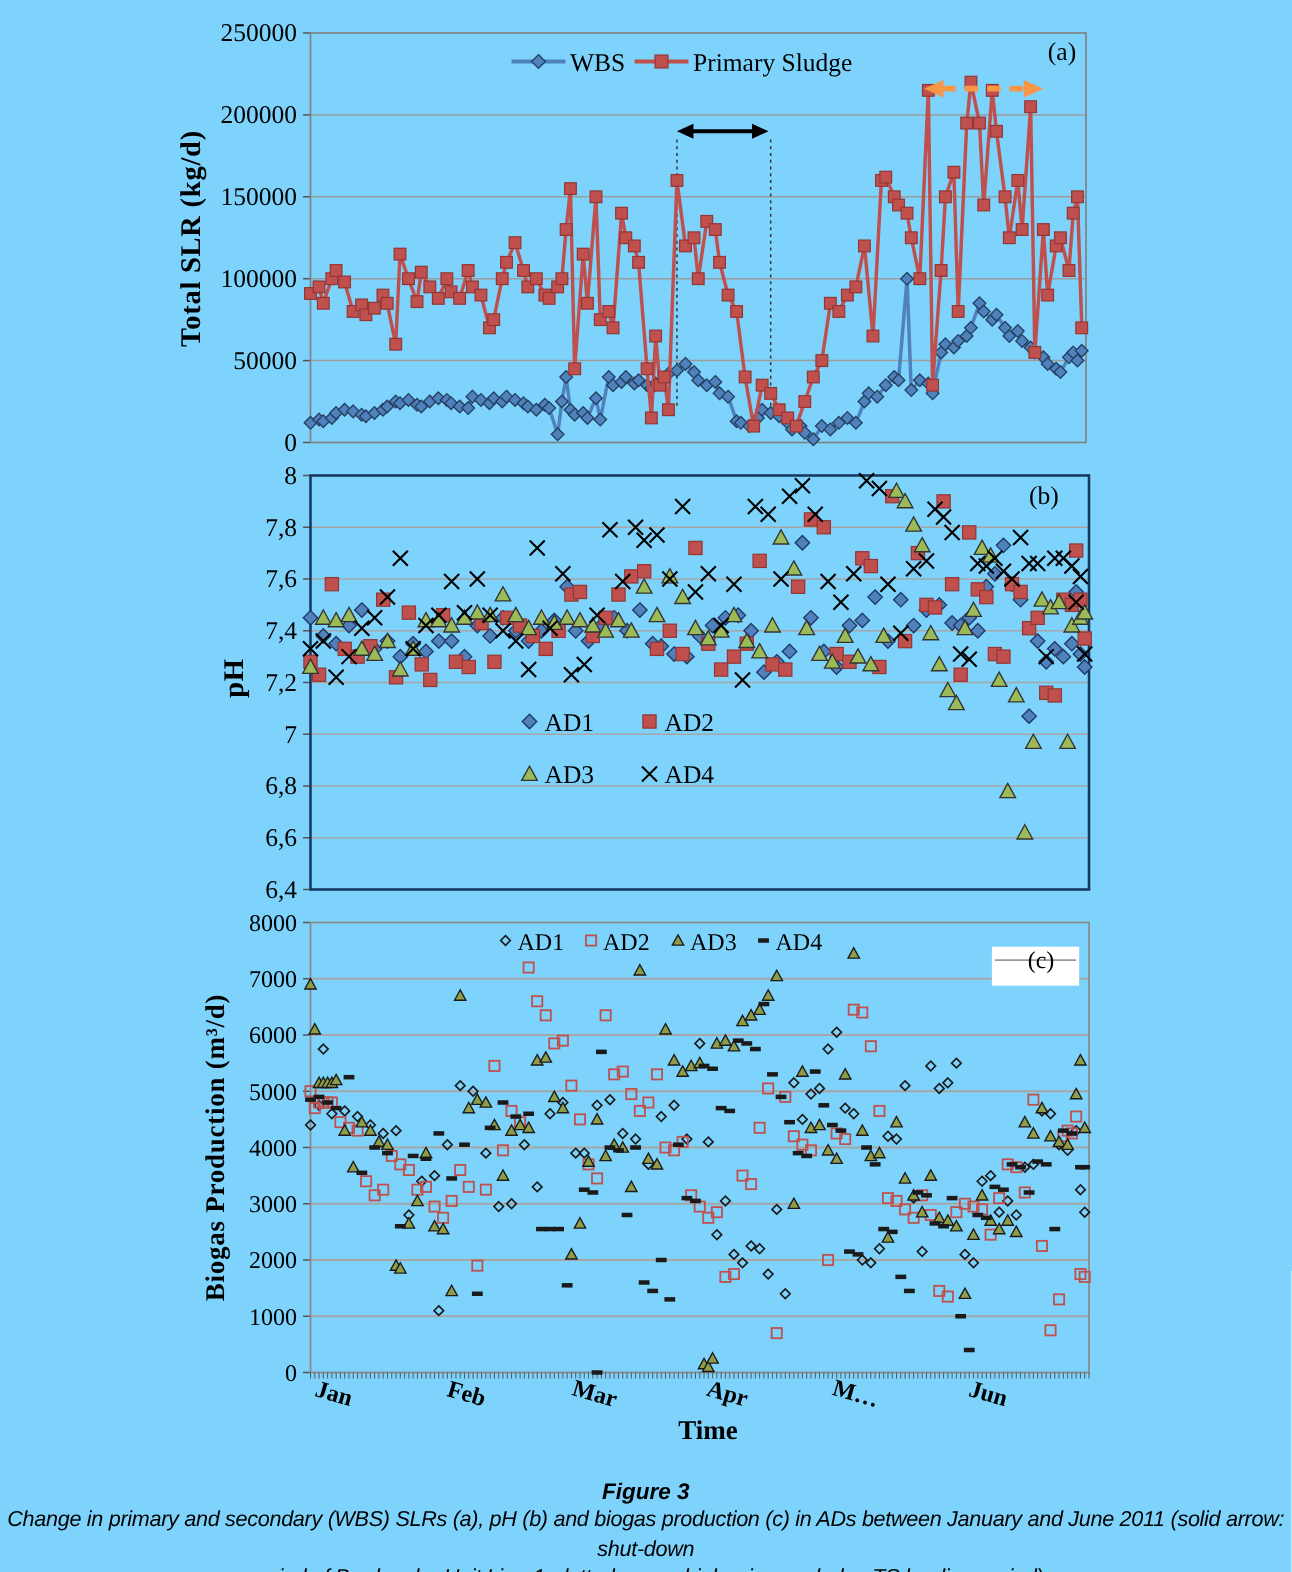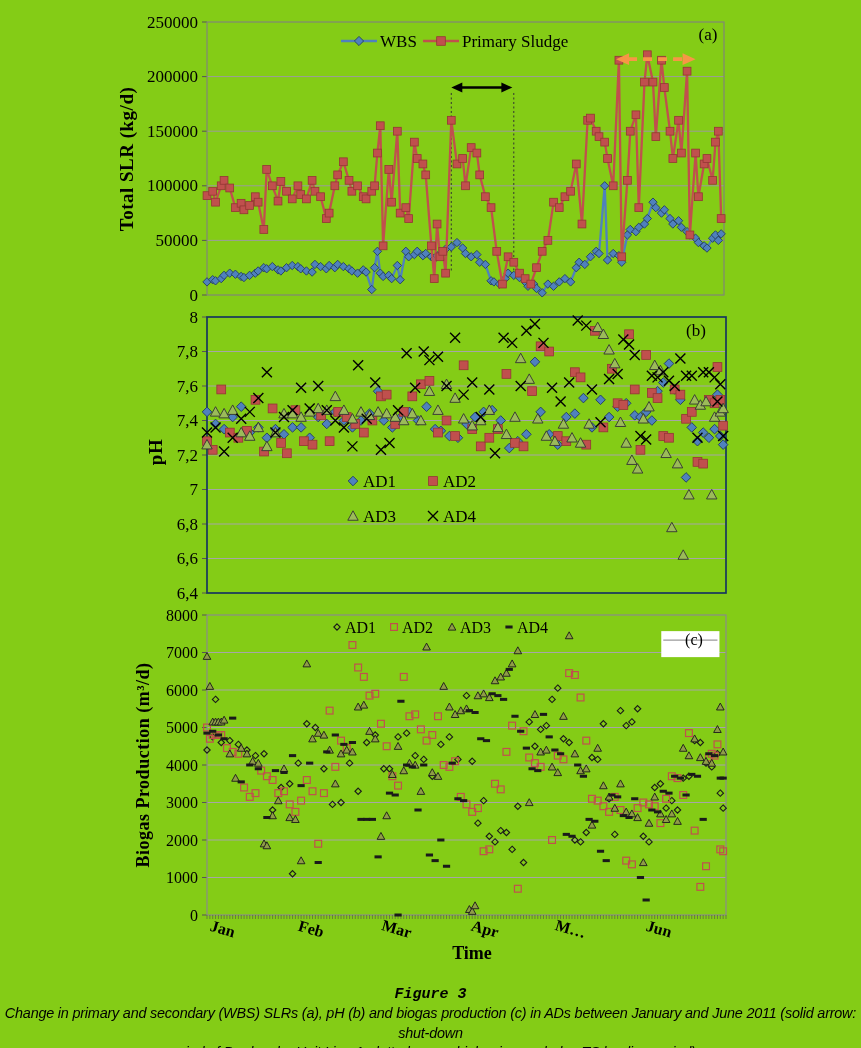--- a/index.html
+++ b/index.html
@@ -1,20 +1,20 @@
 <!DOCTYPE html>
 <html><head>
 <meta charset="utf-8">
 <style>
   html,body{margin:0;padding:0;background:#ffffff;}
-  #root{position:relative;width:861px;height:1048px;background:#84cc16;overflow:hidden;
+  #root{position:relative;width:861px;height:1048px;background:#7dd3fc;overflow:hidden;
         font-family:"Liberation Serif","DejaVu Serif",serif;}
   #fig-svg{position:absolute;top:0;left:0;}
   .cap-title{position:absolute;top:986px;left:0;width:861px;text-align:center;
-             font-family:Liberation Mono, monospace;
+             font-family:Liberation Sans, sans-serif;
              font-style:italic;font-weight:bold;font-size:15px;color:#000;}
   .cap-body{position:absolute;top:1004px;left:0;width:861px;text-align:center;
             font-family:"Liberation Sans","DejaVu Sans",sans-serif;
             font-style:italic;font-size:14.4px;line-height:19.5px;color:#000;letter-spacing:-0.2px;}
 </style>
 </head>
 <body>
 
 <div id="root">
   <svg id="fig-svg" width="861" height="975">

